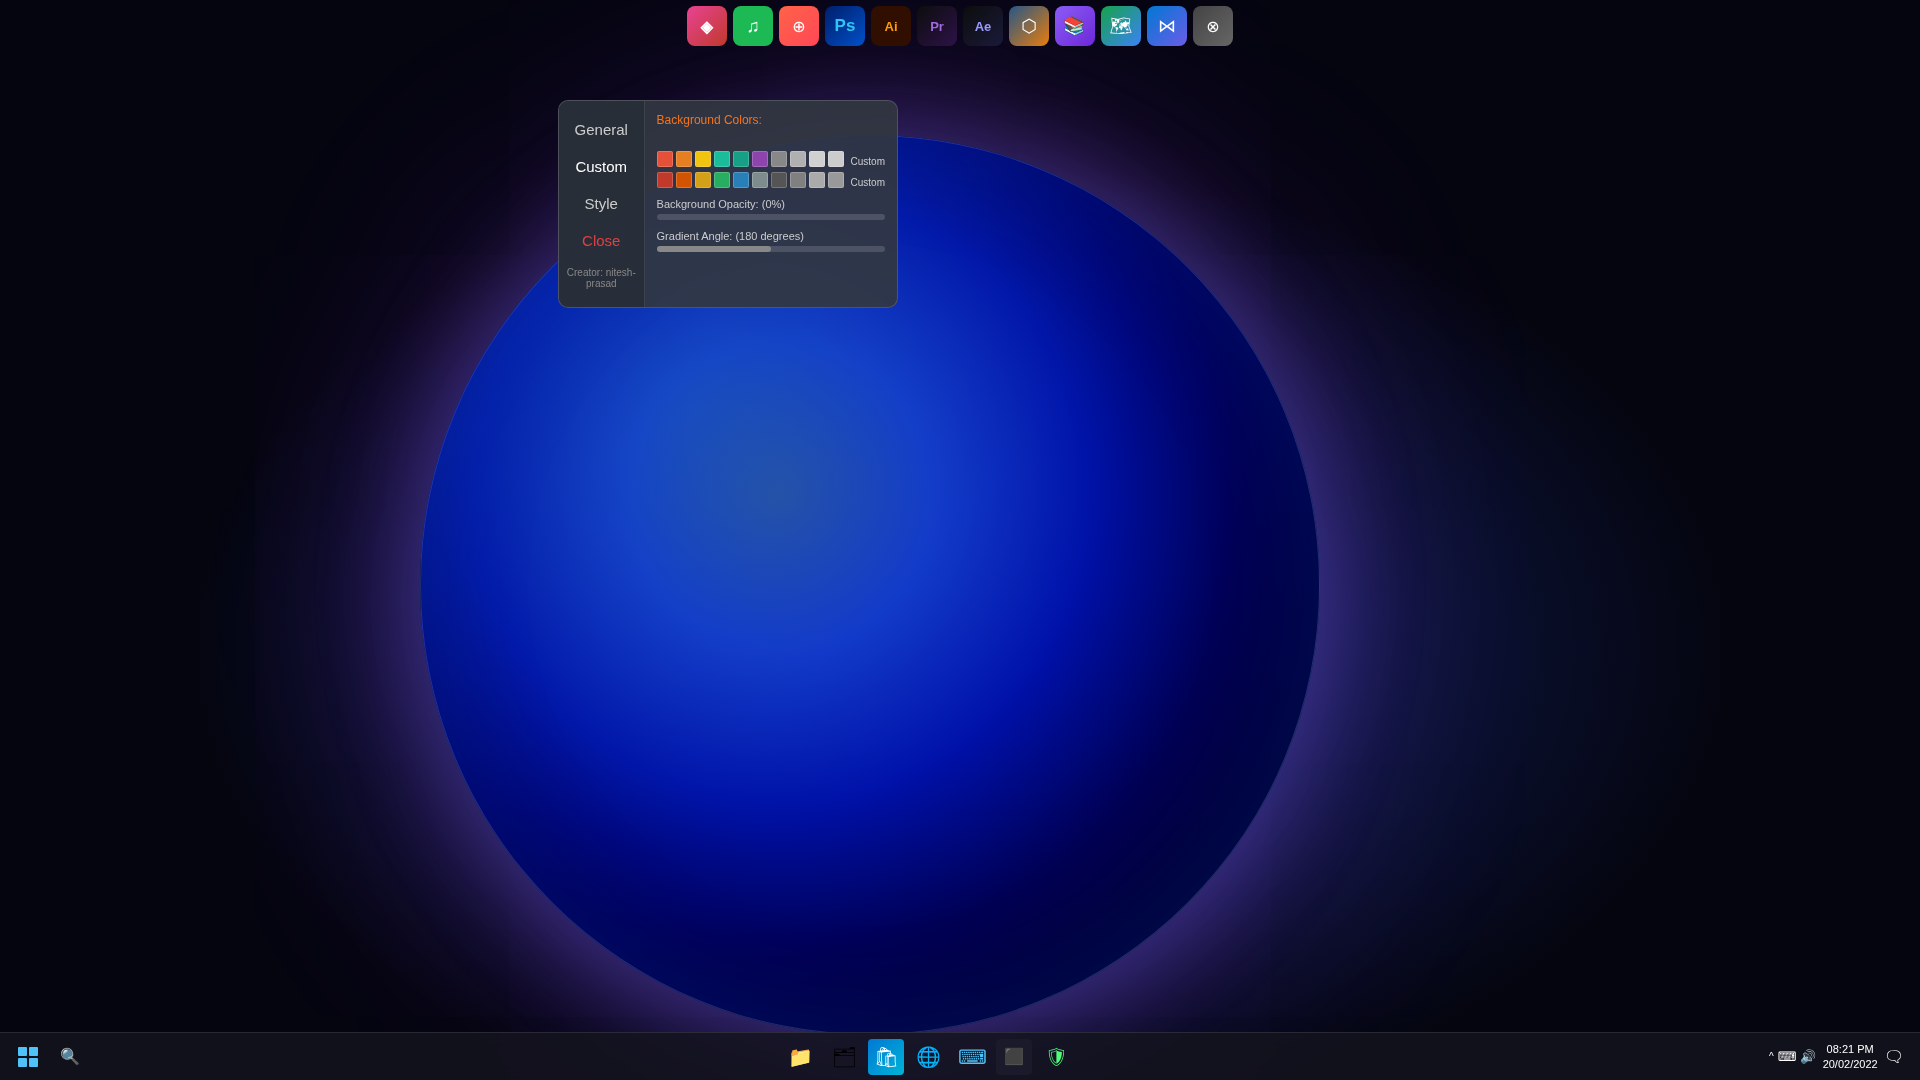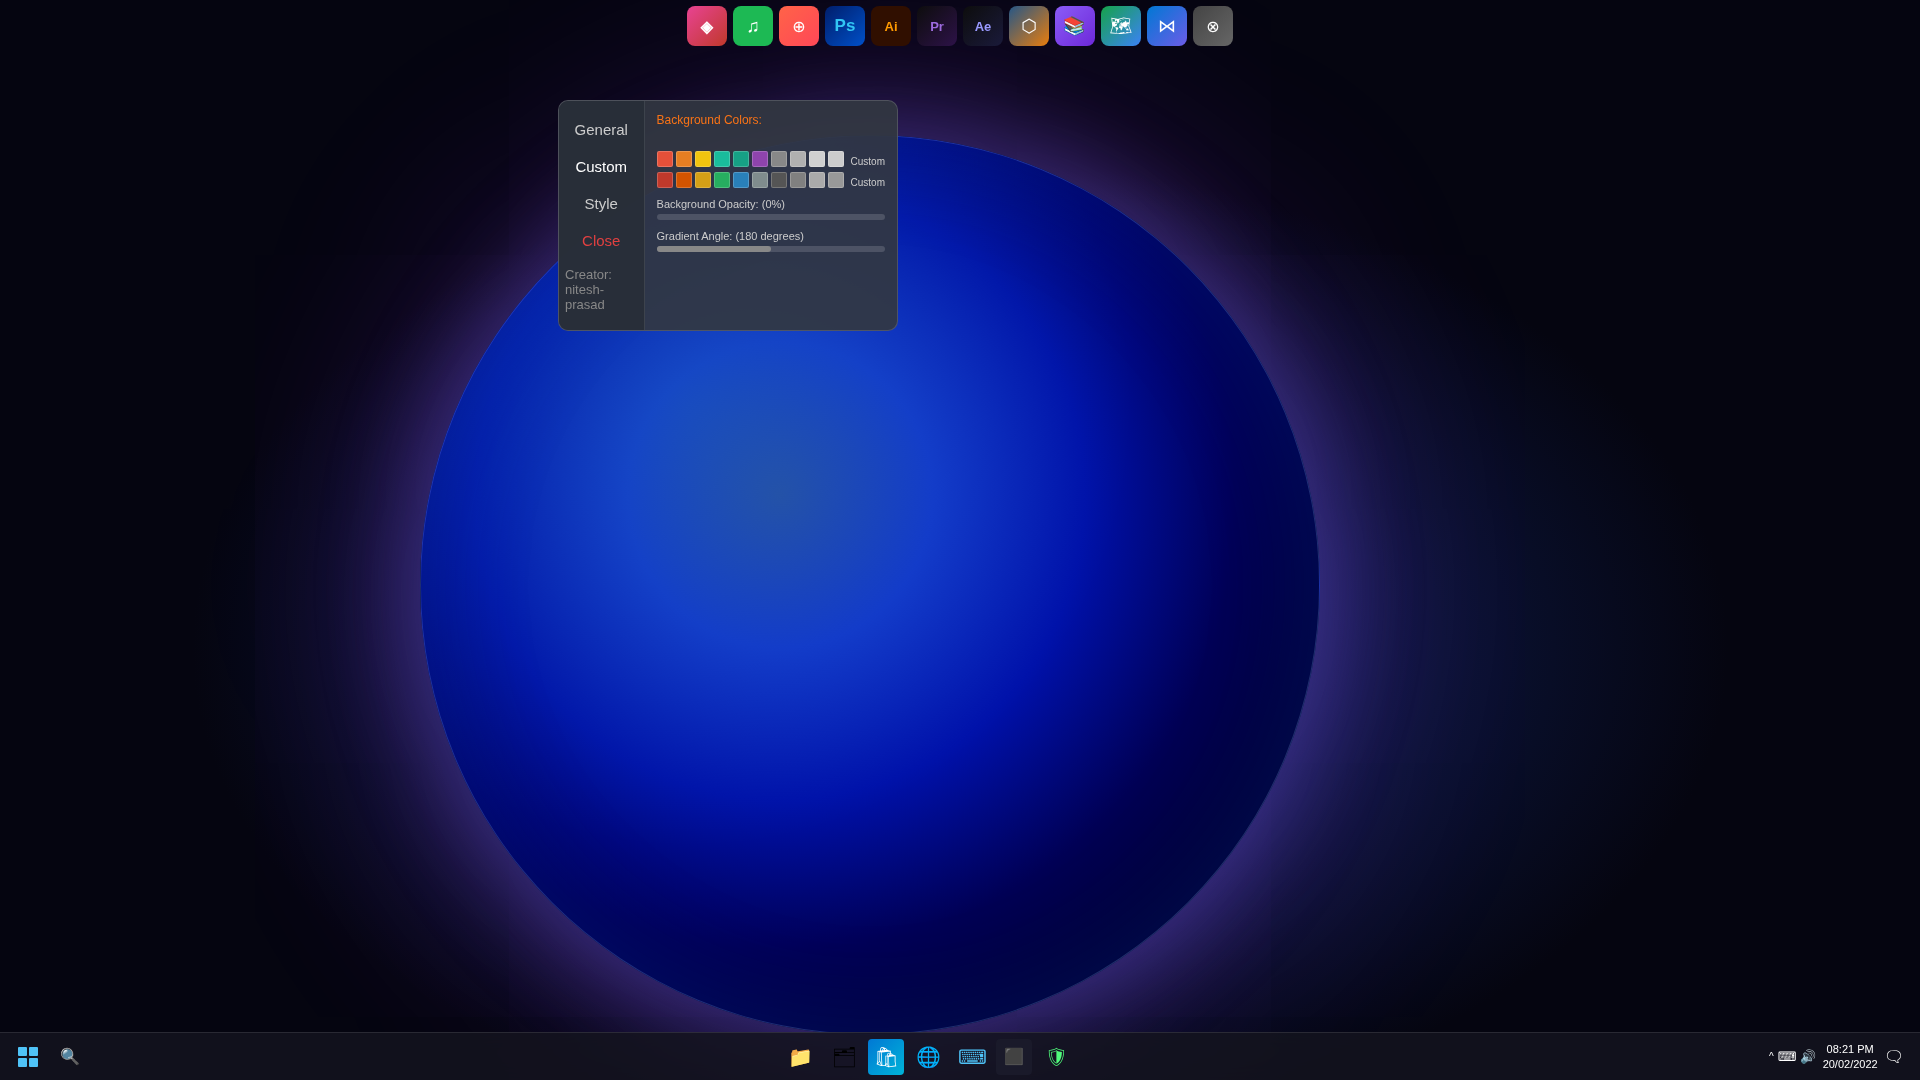--- a/index.html
+++ b/index.html
@@ -198,22 +198,23 @@
       color: white;
     }
 
     .settings-nav-item.close-item {
       color: #e04040;
     }
 
     .settings-creator {
       margin-top: auto;
       padding: 8px 6px;
-      font-size: 13px;
+      font-size: 10px;
       color: #888;
+      text-align: center;
     }
 
     .settings-content {
       flex: 1;
       padding: 12px;
     }
 
     .section-title {
       font-size: 12px;
       color: #f97316;

